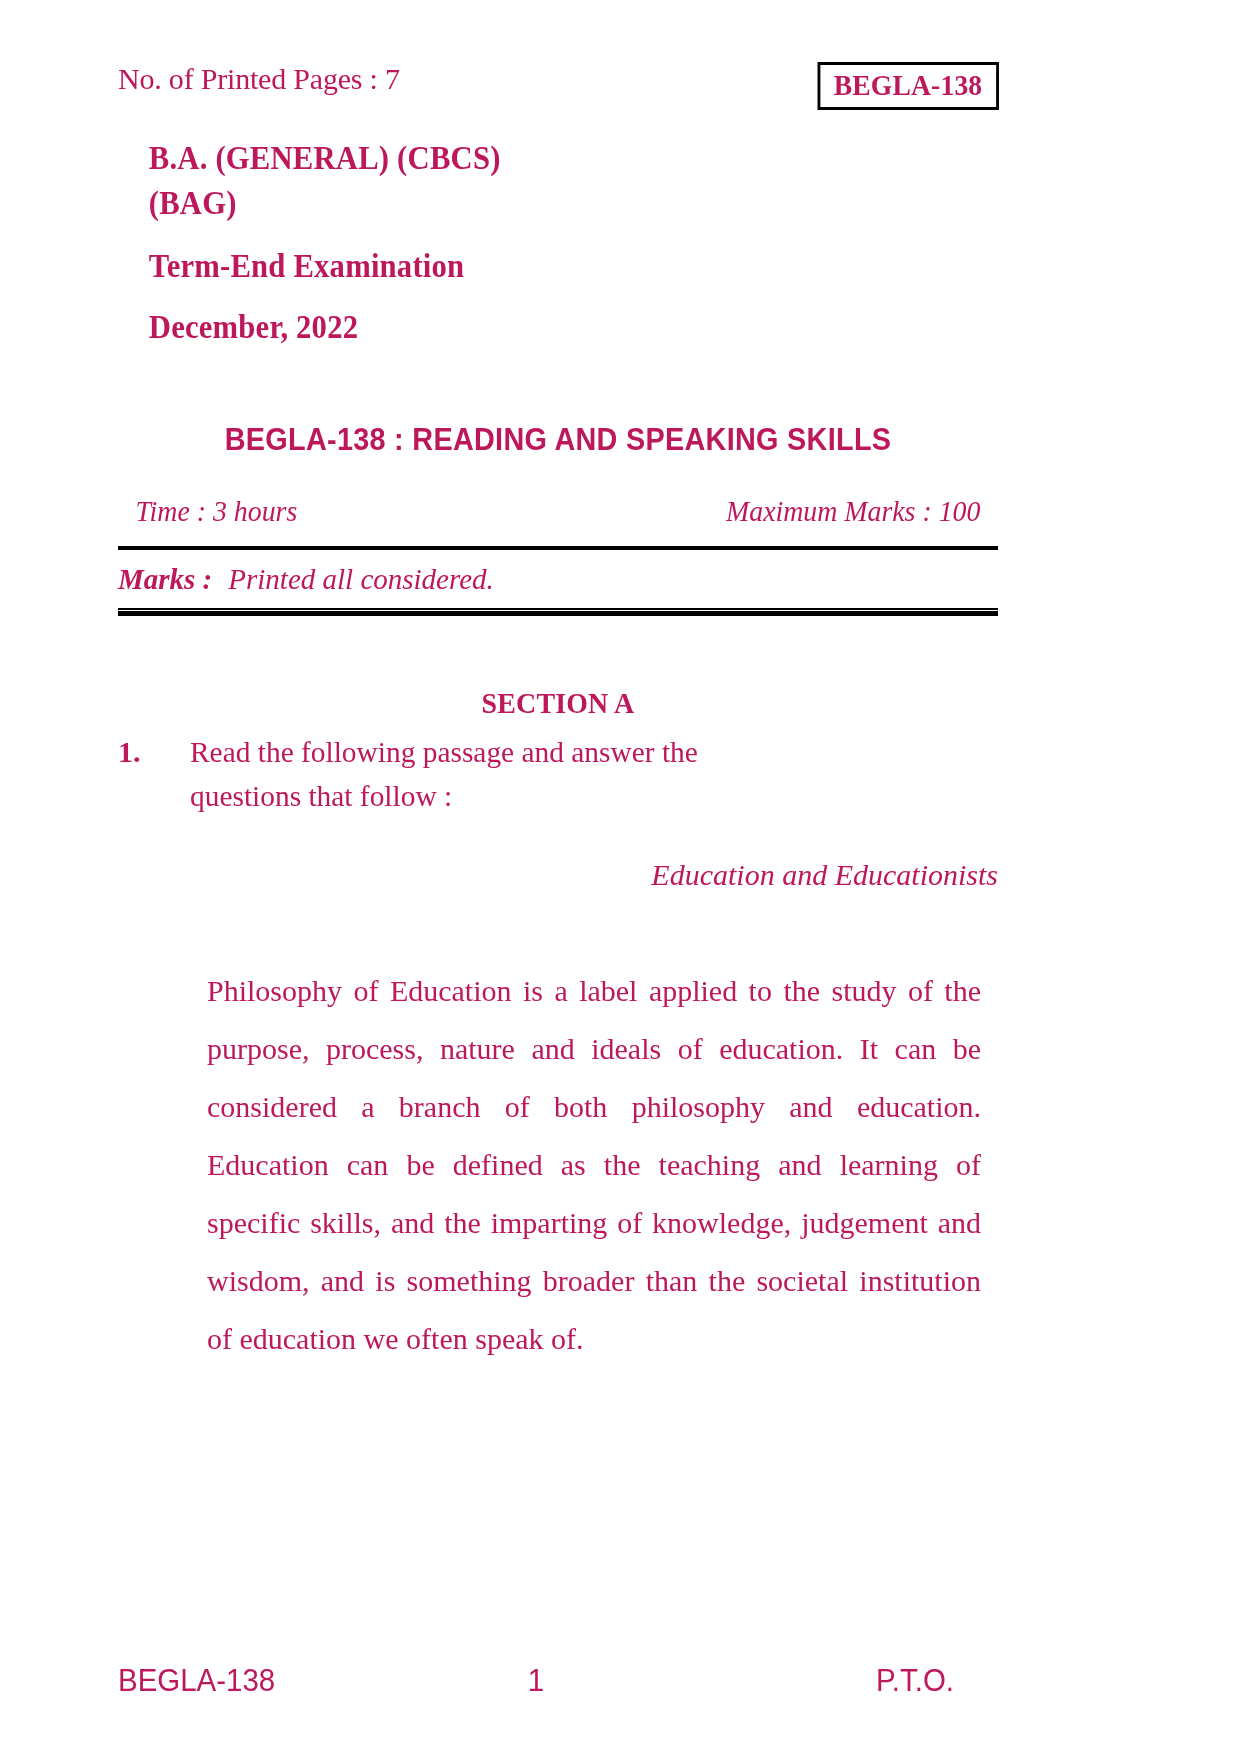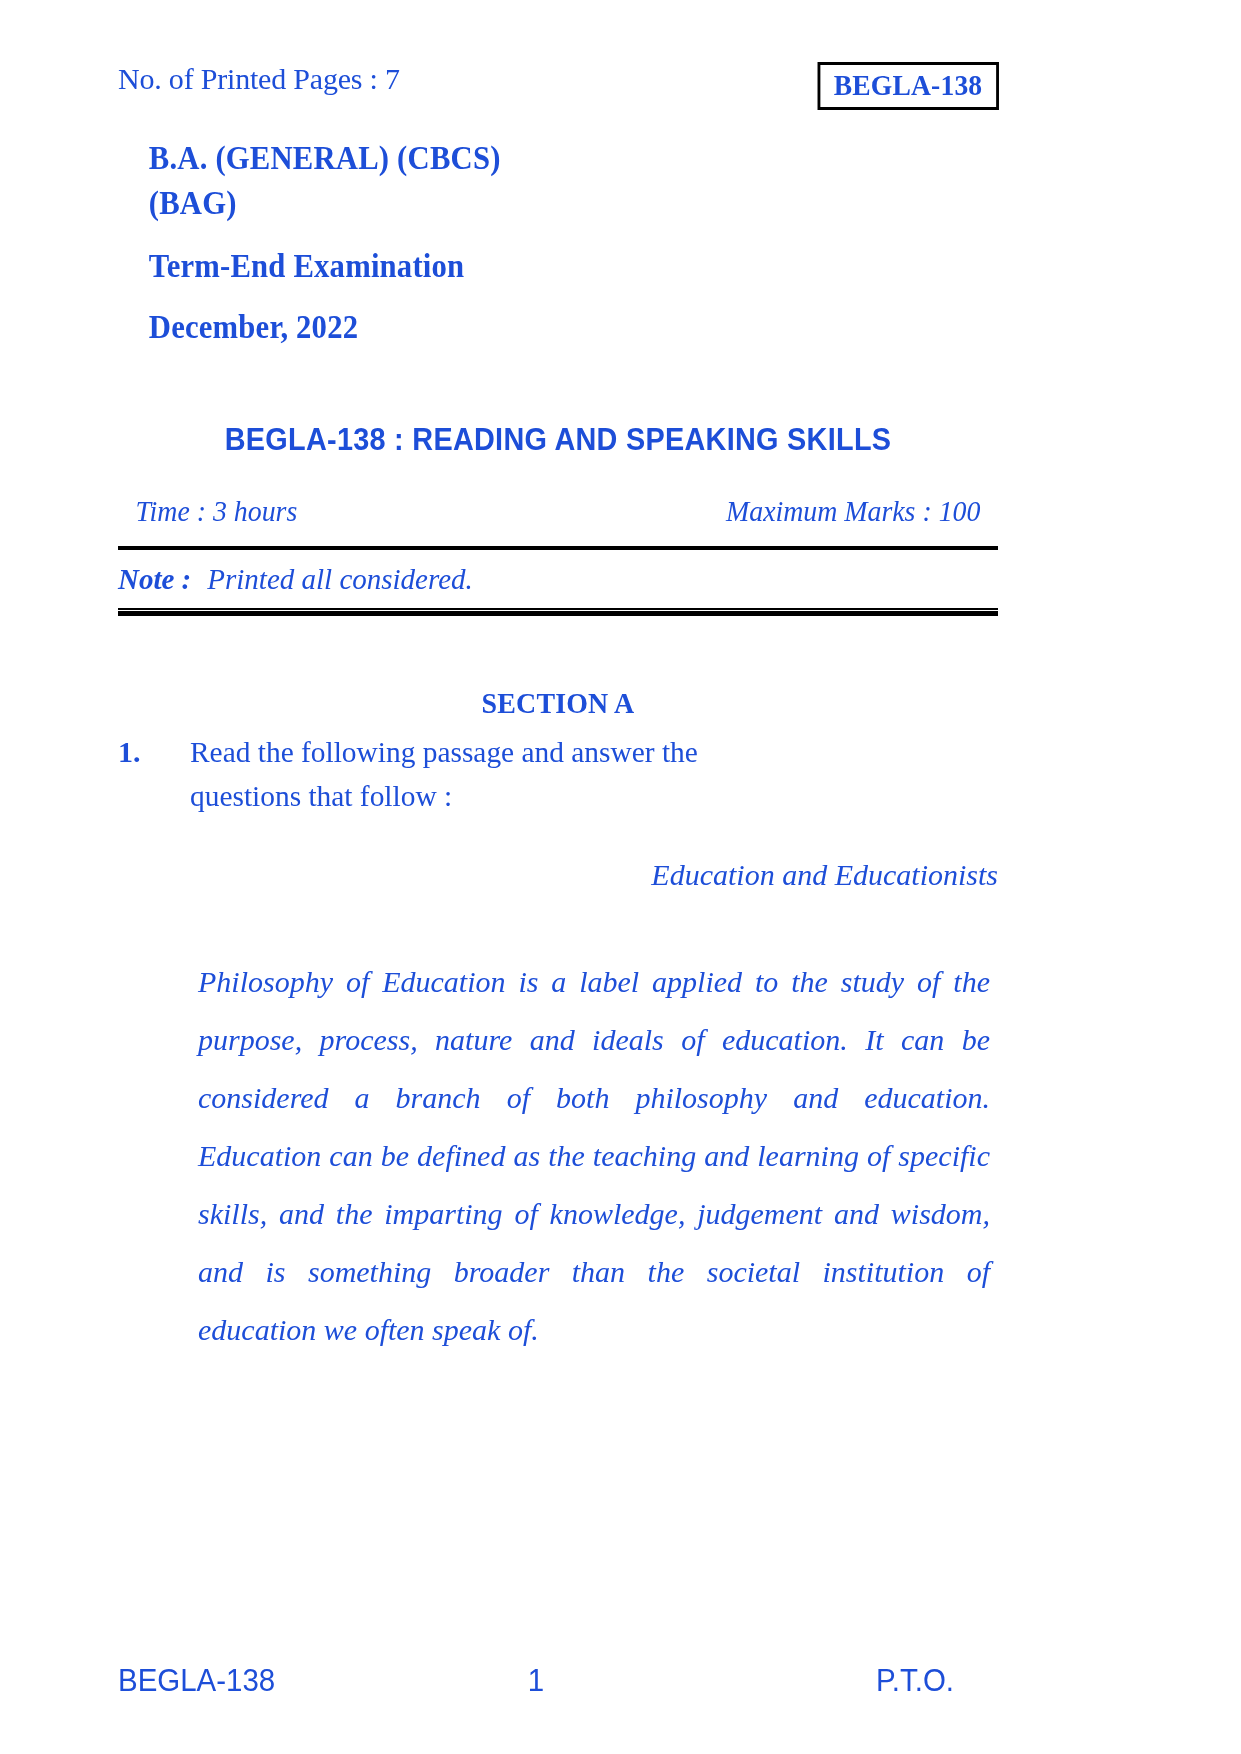--- a/index.html
+++ b/index.html
@@ -6,21 +6,21 @@
   html, body {
     margin: 0;
     padding: 0;
     background: #ffffff;
   }
   .page {
     position: relative;
     width: 1241px;
     height: 1754px;
     background: #ffffff;
-    color: #1d4ed8;
+    color: #be185d;
     overflow: hidden;
     font-family: "Liberation Serif", "DejaVu Serif", serif;
     box-sizing: border-box;
   }
   .sheet {
     position: absolute;
     left: 118px;
     top: 0;
     width: 880px;
   }
@@ -211,21 +211,21 @@
     position: absolute;
     left: 72px;
     top: 945px;
     width: 808px;
     font-family: "Liberation Serif", "DejaVu Serif", serif;
     font-size: 30px;
     line-height: 58px;
     text-align: justify;
     text-justify: inter-word;
   }
-  .passage-body p { margin: 8px; font-style: italic; }
+  .passage-body p { margin: 17px; }
 
   
   .footer {
     position: absolute;
     left: 0;
     top: 1664px;
     width: 880px;
     display: flex;
     align-items: baseline;
     justify-content: space-between;
@@ -265,21 +265,21 @@
     <div class="subject">BEGLA-138 : READING AND SPEAKING SKILLS</div>
 
     <div class="timemarks">
       <div class="left">Time : 3 hours</div>
       <div class="right">Maximum Marks : 100</div>
     </div>
 
     <div class="rule-single"></div>
 
     <div class="note">
-      <span class="n-label">Note :</span><span class="n-pre">Printed </span><span class="n-em">all</span><span class="n-post"> considered.</span>
+      <span class="n-label">Marks :</span><span class="n-pre">Printed </span><span class="n-em">all</span><span class="n-post"> considered.</span>
     </div>
 
     <div class="rule-double"></div>
 
     <div class="section-head">SECTION A</div>
 
     <div class="question">
       <div class="q-row">
         <div class="q-num">1.</div>
         <div class="q-text">

